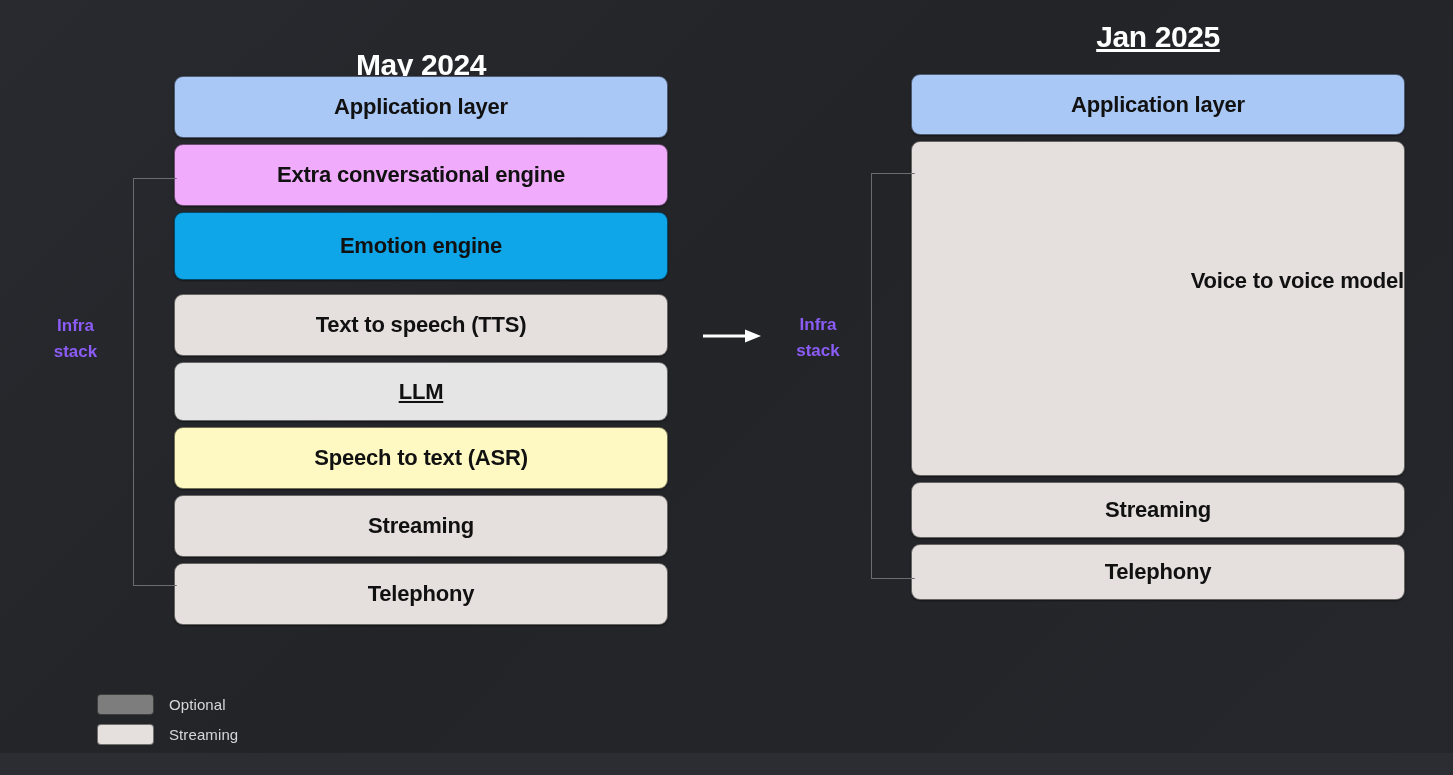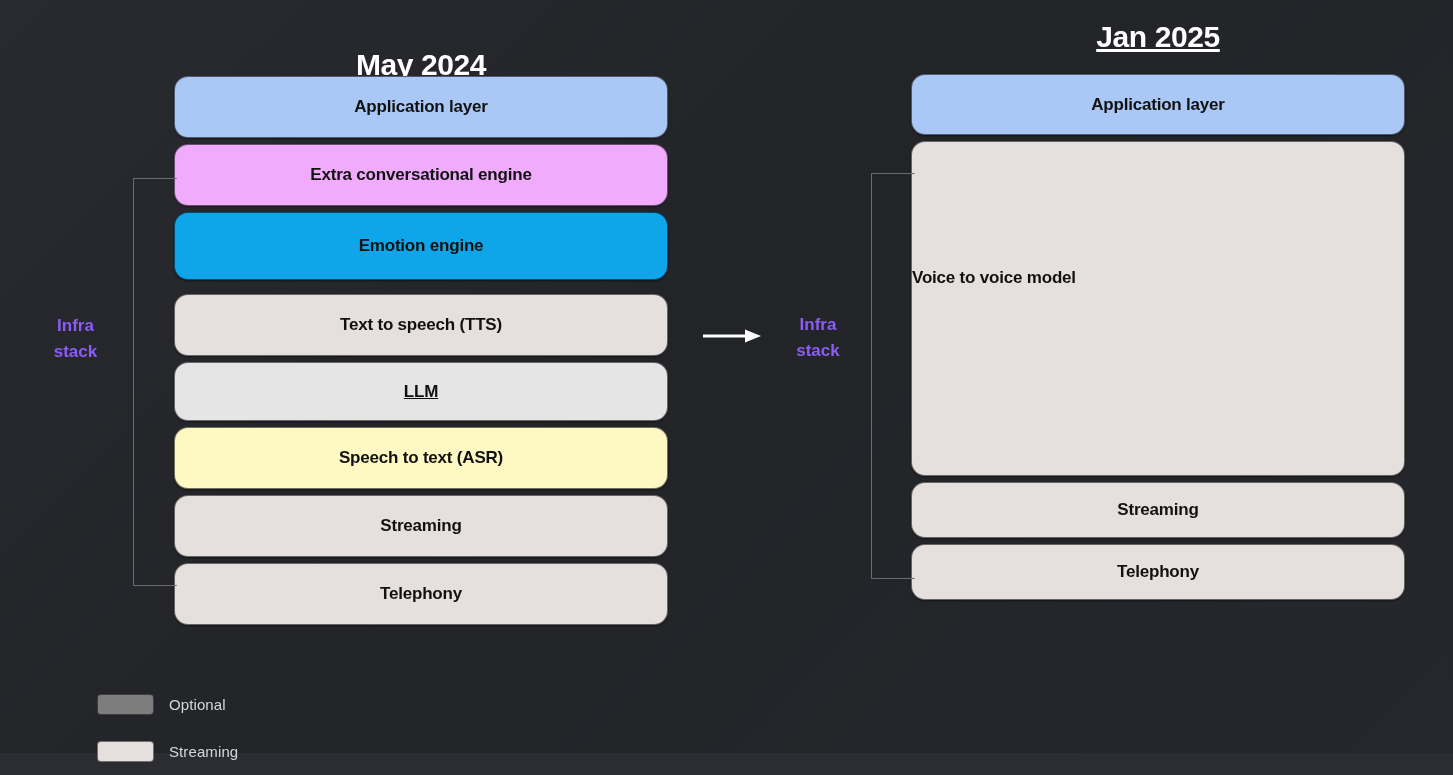--- a/index.html
+++ b/index.html
@@ -47,28 +47,28 @@
     position: absolute;
     display: flex;
     flex-direction: column;
     gap: 6px;
   }
   #stack-left  { left: 174px;  width: 494px; top: 76px; }
   #stack-right { left: 911px;  width: 494px; top: 74px; }
 
   .layer-box {
     box-sizing: border-box;
-    border-radius: 14px;
+    border-radius: 9px;
     border: 1px solid rgba(0,0,0,0.55);
     box-shadow: 0 1px 2px rgba(0,0,0,0.45);
     display: flex;
     align-items: center;
     justify-content: center;
     color: #111111;
-    font-size: 17px;
+    font-size: 22px;
     font-weight: bold;
     letter-spacing: -0.2px;
     user-select: none;
   }
   .vv-label {
     display: block;
   }
 
   
   .bracket {
@@ -103,21 +103,21 @@
     height: 14px;
   }
 
   
   #legend {
     position: absolute;
     left: 97px;
     top: 694px;
     display: flex;
     flex-direction: column;
-    gap: 26px;
+    gap: 9px;
   }
   .legend-row {
     display: flex;
     align-items: center;
     gap: 15px;
   }
   .legend-swatch {
     width: 55px;
     height: 19px;
     border-radius: 4px;
@@ -174,21 +174,21 @@
   <polygon points="42,0.5 58,7 42,13.5" fill="#ffffff"></polygon>
 </svg>
 
 <div class="col-title" id="title-right">Jan 2025</div>
 
 <div class="stack" id="stack-right">
     <div class="layer-box" style="background: rgb(170, 200, 245); height: 61px;">
       <span class="vv-label">Application layer</span>
     </div>
     <div class="layer-box" style="background: rgb(229, 224, 222); height: 335px; align-items: flex-start;">
-      <span class="vv-label" style="margin-top: 125.5px; width: 100%; text-align: left;">Voice to voice model</span>
+      <span class="vv-label" style="margin-top: 125.5px; width: 100%; text-align: right;">Voice to voice model</span>
     </div>
     <div class="layer-box" style="background: rgb(229, 224, 222); height: 56px;">
       <span class="vv-label">Streaming</span>
     </div>
     <div class="layer-box" style="background: rgb(229, 224, 222); height: 56px;">
       <span class="vv-label">Telephony</span>
     </div>
   </div>
 
 <div class="bracket" id="bracket-right"></div>

